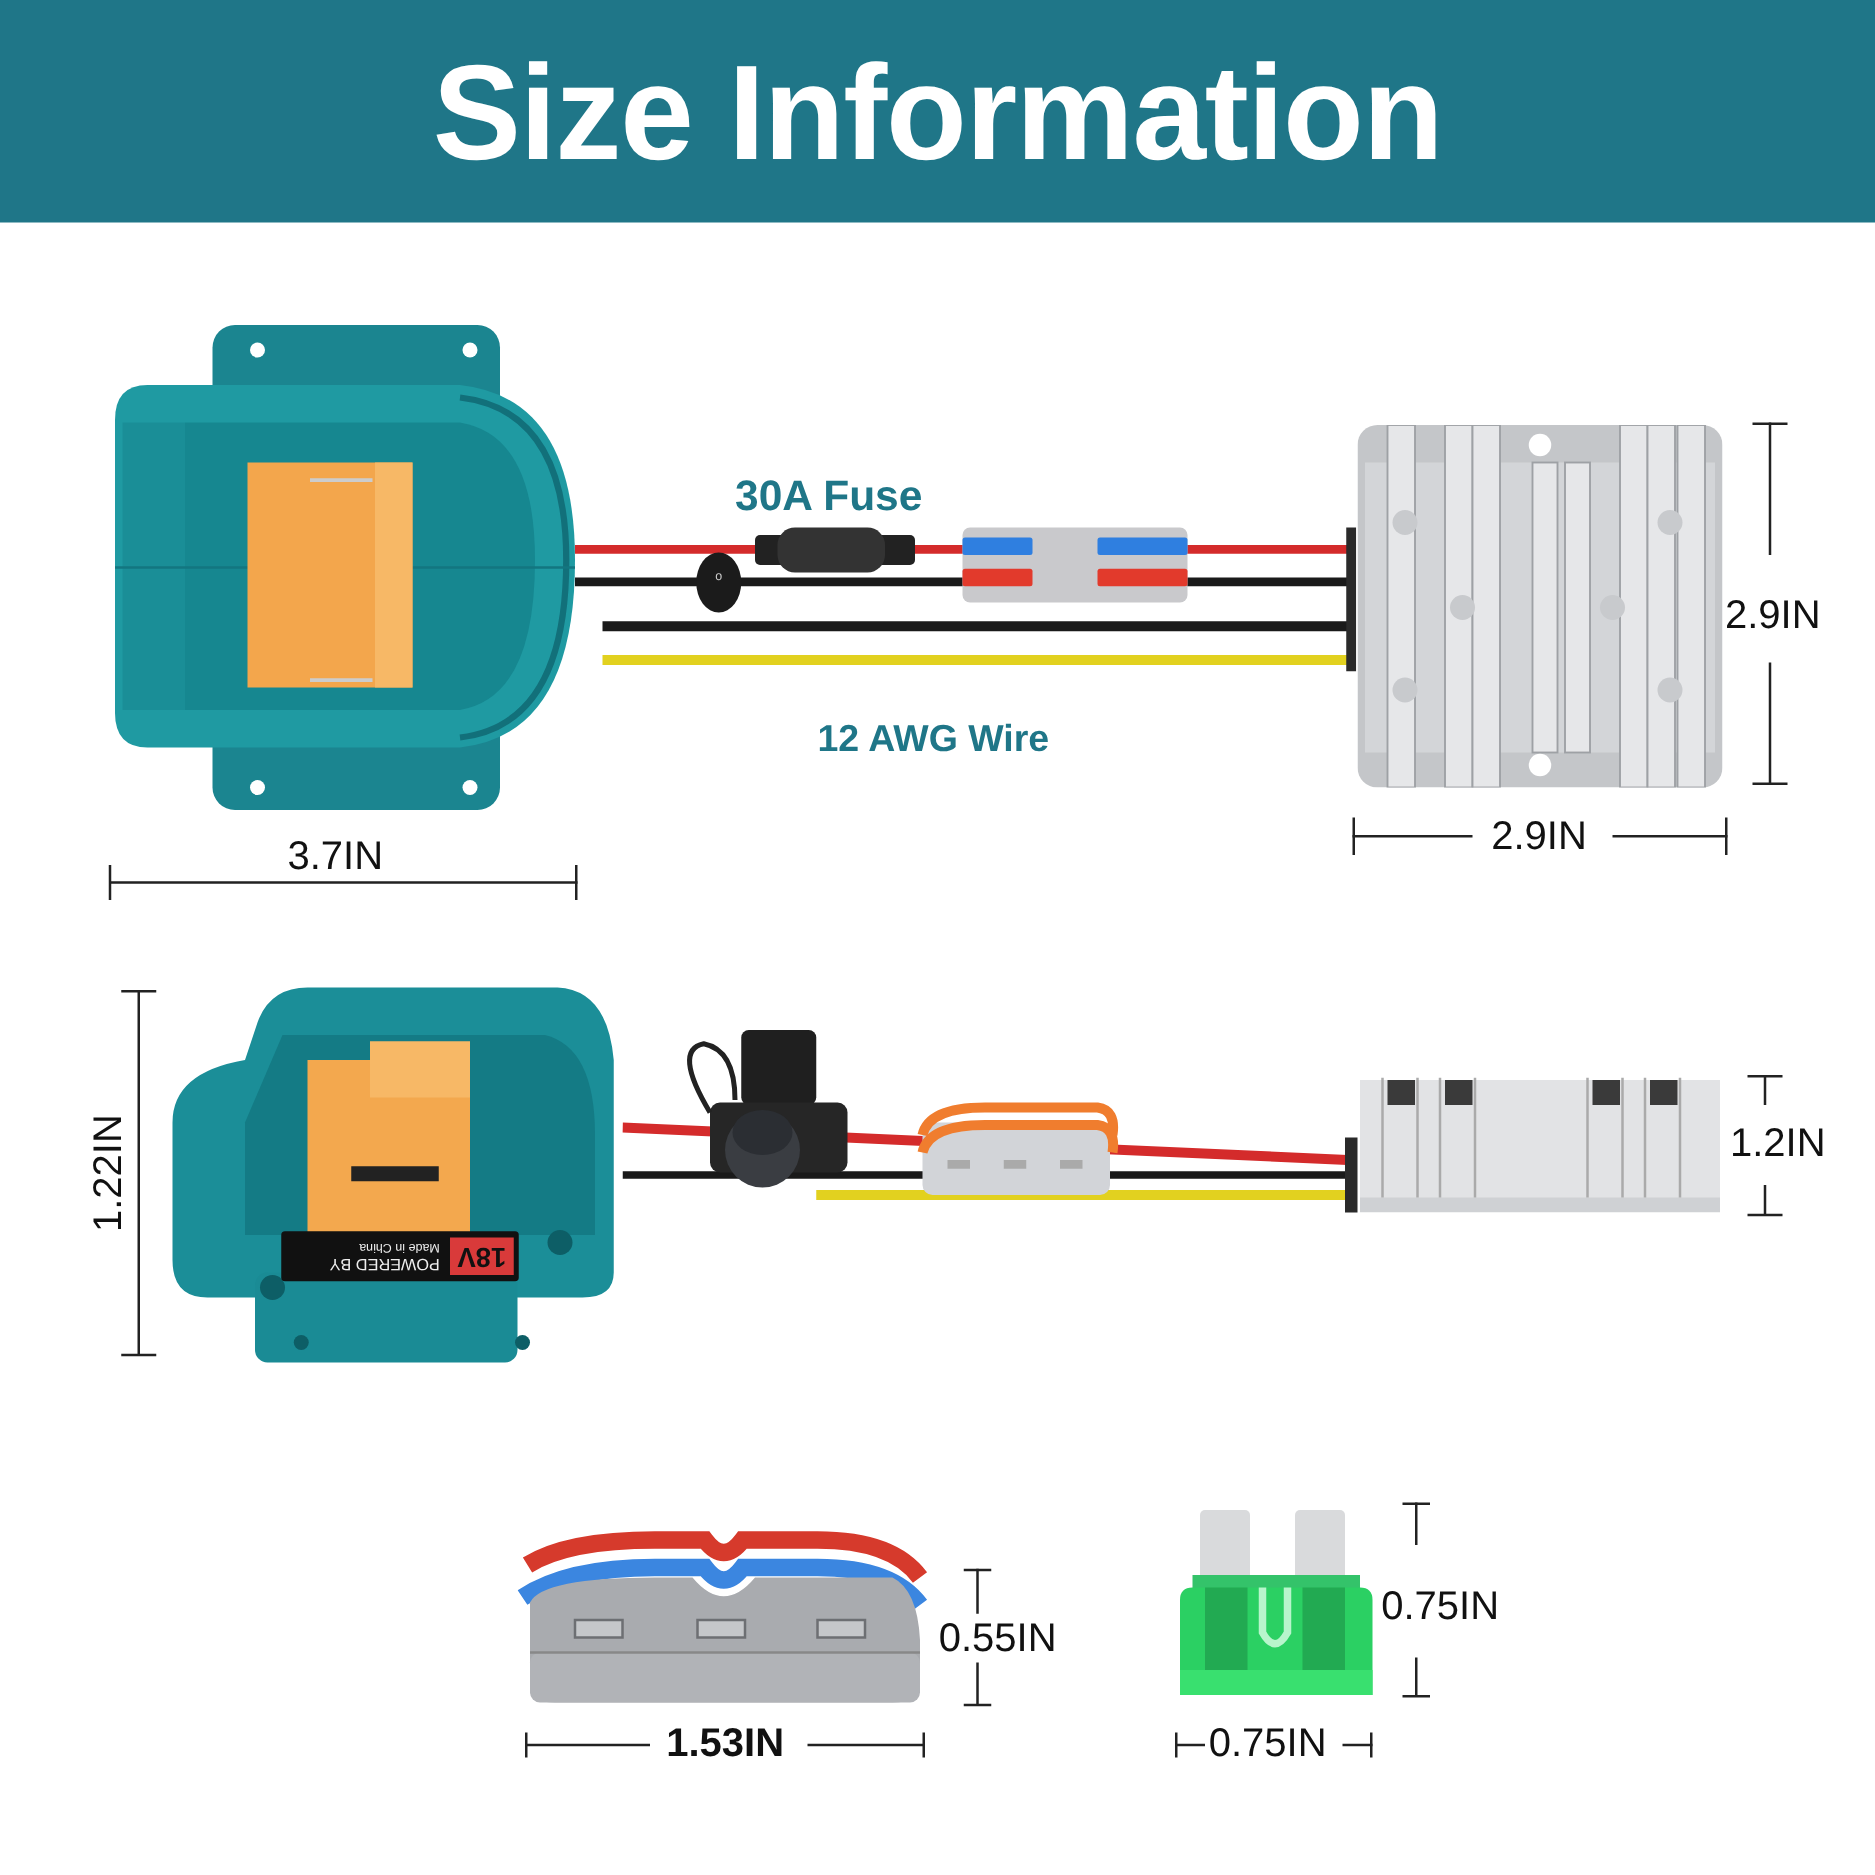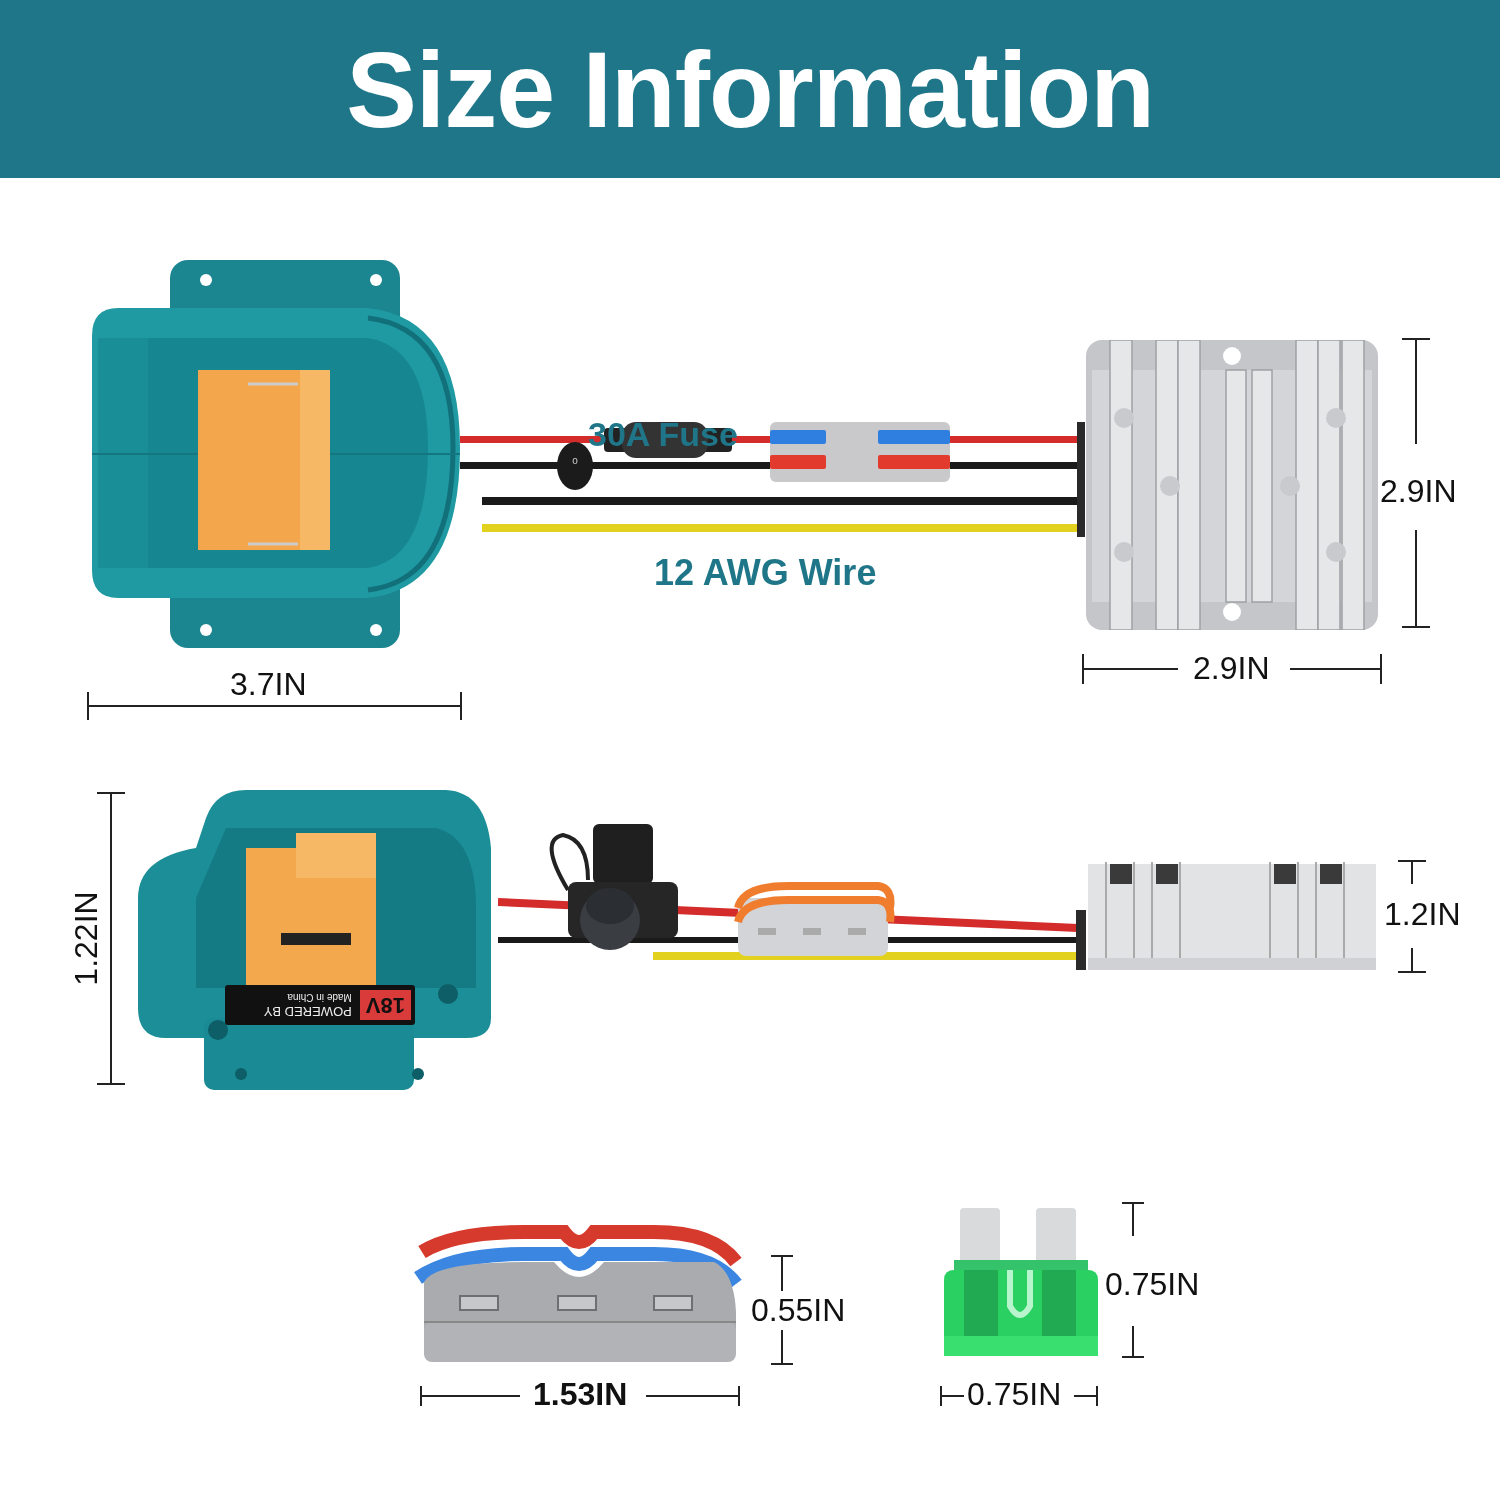--- a/index.html
+++ b/index.html
@@ -60,22 +60,22 @@
     <ellipse cx="115" cy="46" rx="18" ry="24" fill="#1b1b1b"></ellipse>
     <text x="115" y="44" fill="#ccc" font-size="10" text-anchor="middle" font-family="Liberation Sans, sans-serif">o</text>
 
     <rect x="310" y="2" width="180" height="60" rx="6" fill="#c9c9cc"></rect>
     <rect x="310" y="10" width="56" height="14" rx="2" fill="#2f7fe0"></rect>
     <rect x="418" y="10" width="72" height="14" rx="2" fill="#2f7fe0"></rect>
     <rect x="310" y="35" width="56" height="14" rx="2" fill="#e23a2c"></rect>
     <rect x="418" y="35" width="72" height="14" rx="2" fill="#e23a2c"></rect>
   </svg>
 </div>
-<div class="abs lbl" style="left:588px;top:378px;font-size:34px;margin-top:37px;">30A Fuse</div>
-<div class="abs lbl" style="left:654px;top:552px;font-size:36px;">12 AWG Wire</div>
+<div class="abs lbl" style="left:588px;top:378px;font-size:34px;">30A Fuse</div>
+<div class="abs lbl" style="left:654px;top:575px;font-size:30px;">12 AWG Wire</div>
 
 <div class="abs" style="left:1086px;top:340px;">
   <svg width="292" height="290" viewBox="0 0 292 290">
     <rect x="0" y="0" width="292" height="290" rx="16" fill="#c4c6c9"></rect>
     <rect x="6" y="30" width="280" height="232" fill="#d3d5d8"></rect>
     <g fill="#e6e7e9" stroke="#9ea1a5" stroke-width="1.5">
       <rect x="24" y="0" width="22" height="290"></rect>
         <rect x="70" y="0" width="22" height="290"></rect>
       <rect x="92" y="0" width="22" height="290"></rect>
         <rect x="140" y="30" width="20" height="232"></rect>

